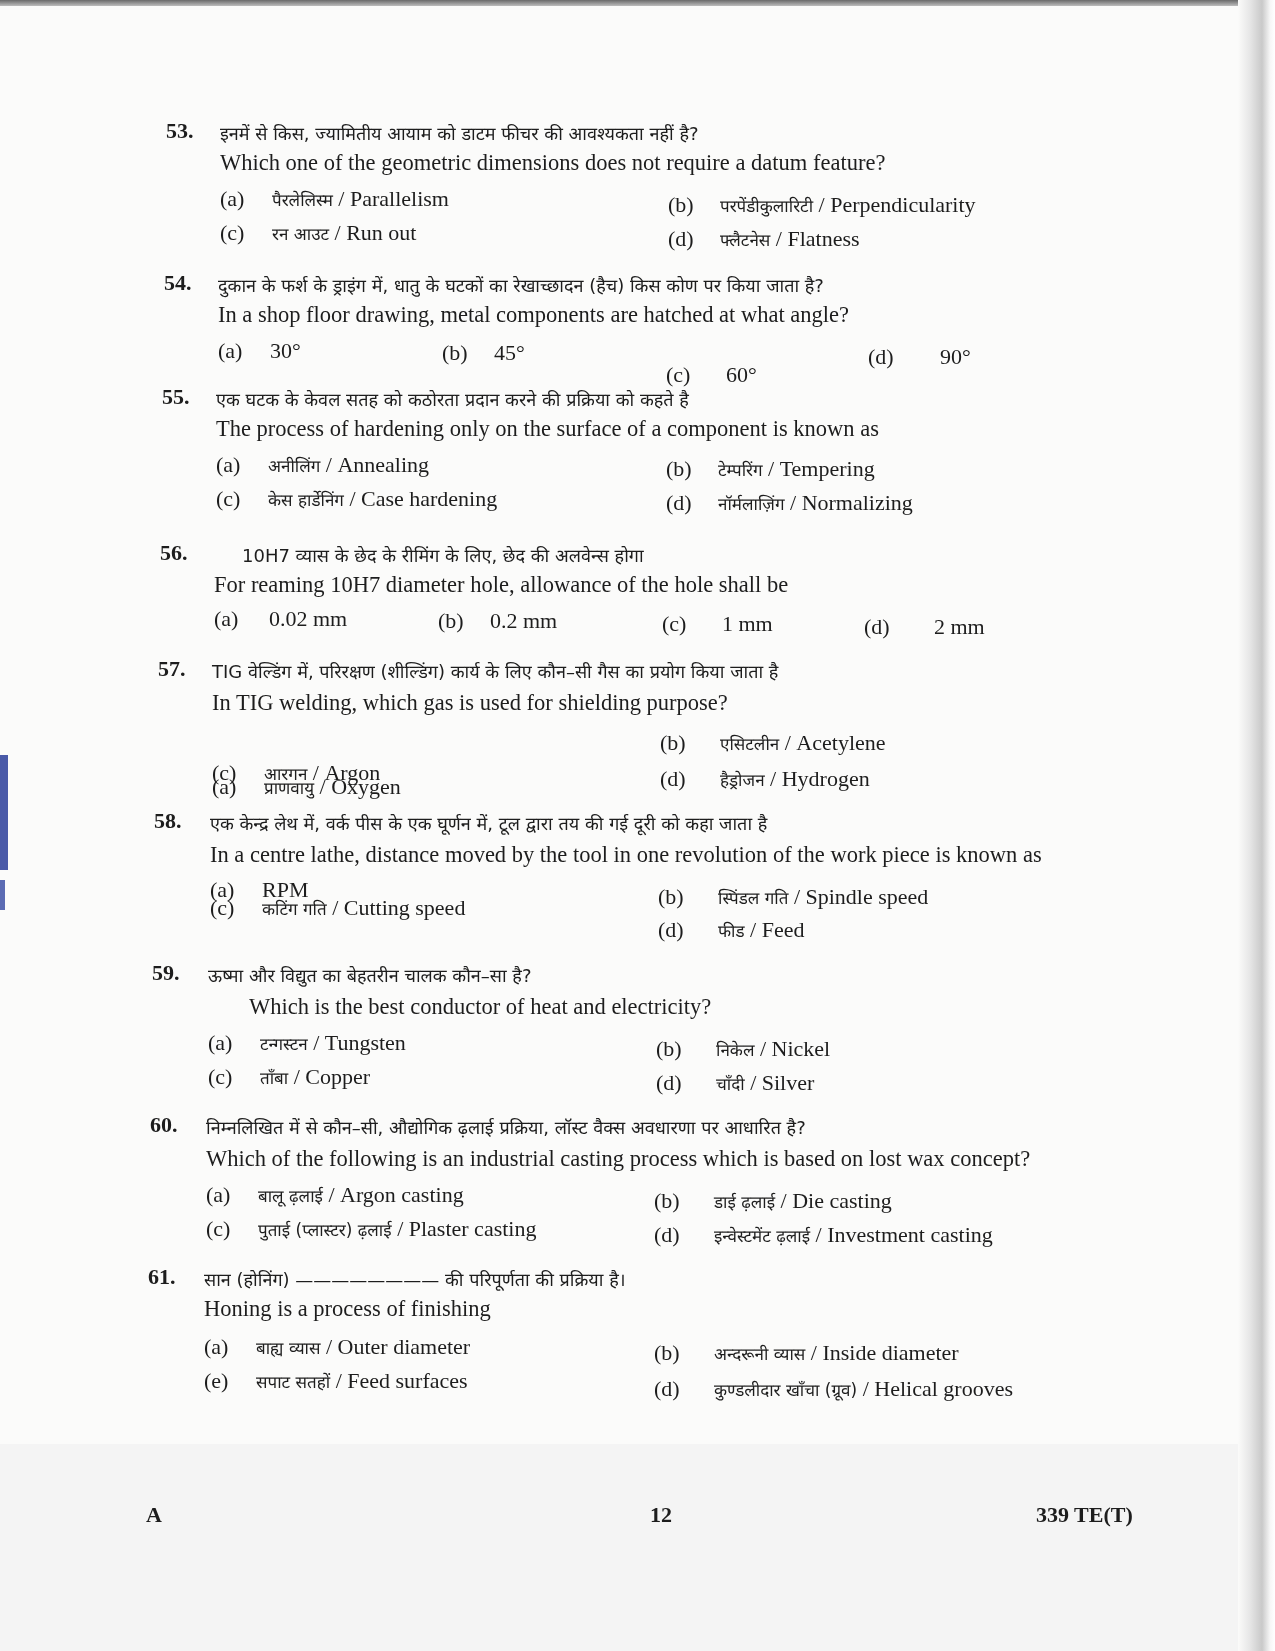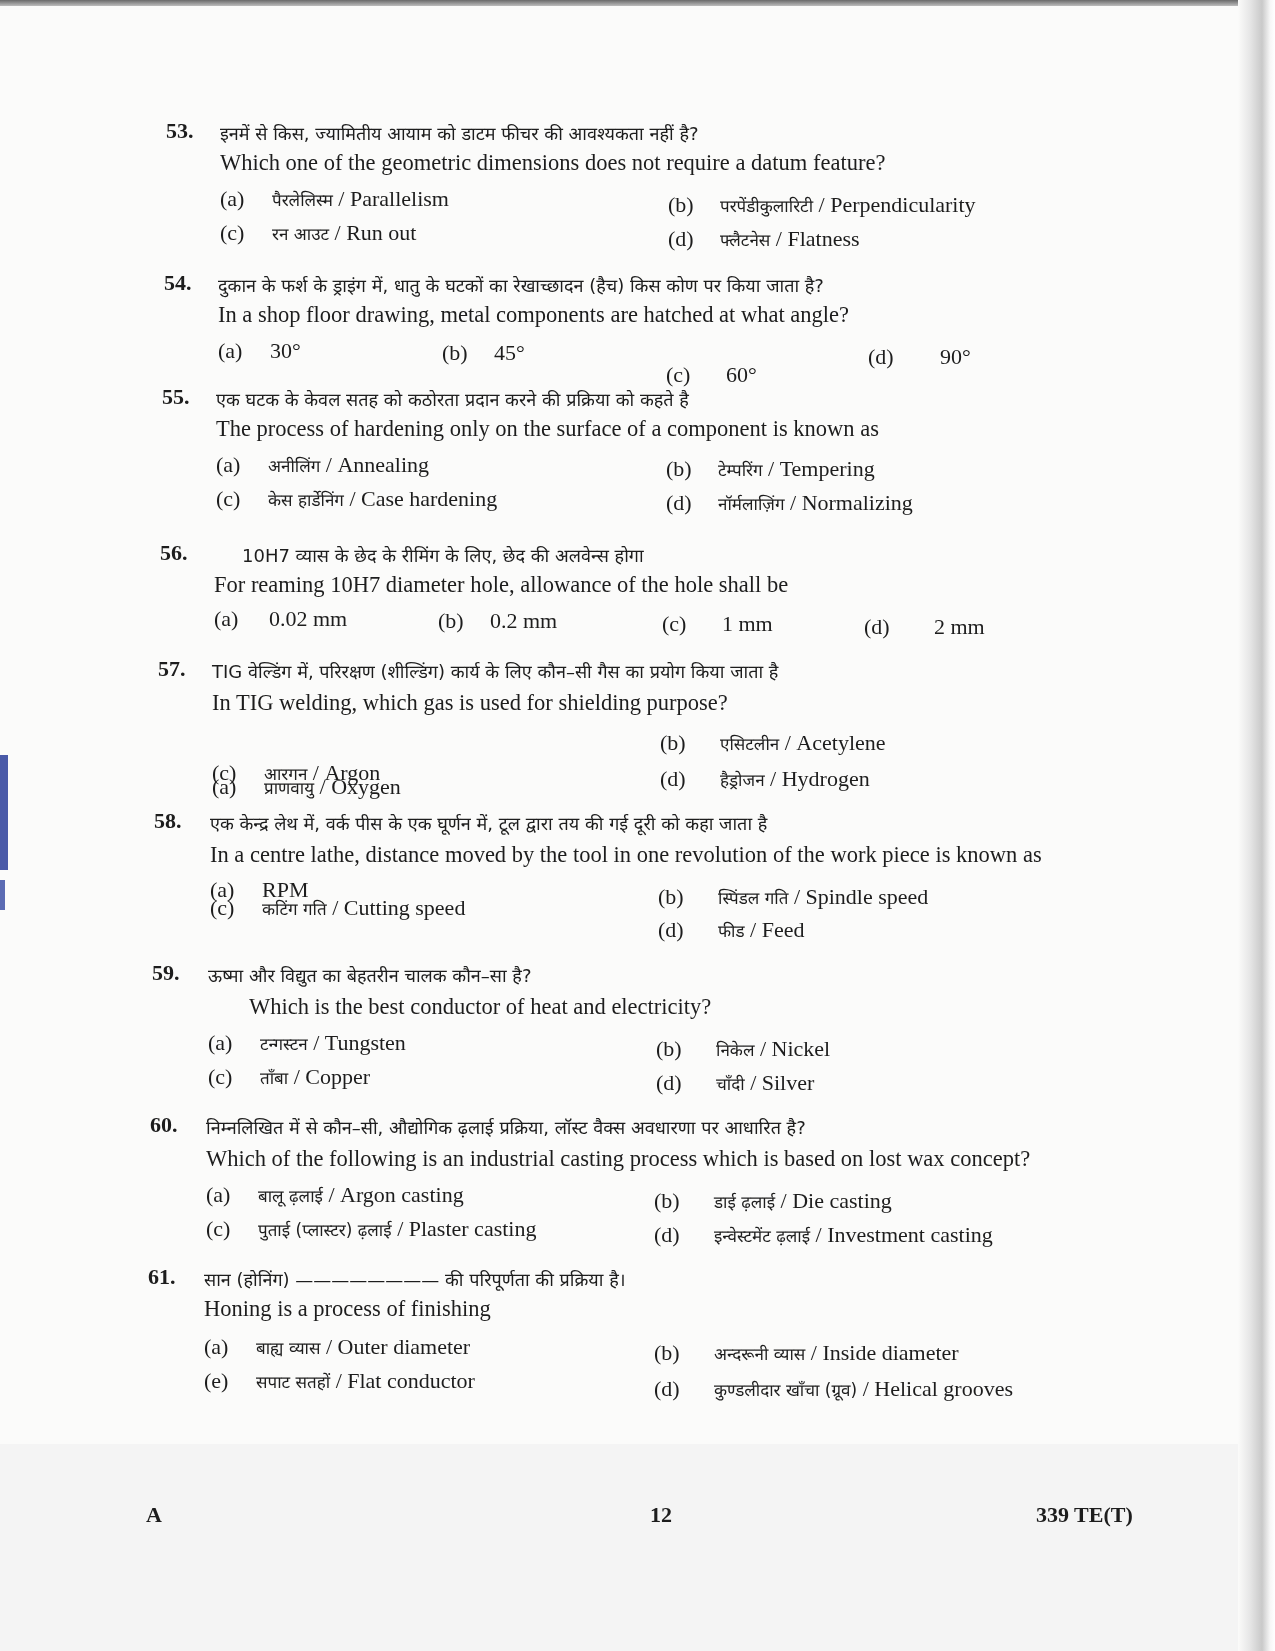--- a/index.html
+++ b/index.html
@@ -185,20 +185,20 @@
     <div class="opt" style="left:206px;top:1216px;"><span class="lbl">(c)</span><span class="hit">पुताई (प्लास्टर) ढ़लाई</span> <span>/ Plaster casting</span></div>
     <div class="opt" style="left:654px;top:1222px;"><span class="lbl" style="width:60px">(d)</span><span class="hit">इन्वेस्टमेंट ढ़लाई</span> <span>/ Investment casting</span></div>
   </div>
 
   <div class="q">
     <span class="qnum" style="left:148px;top:1264px;">61.</span>
     <span class="hi" style="left:204px;top:1267px;">सान (होनिंग) ———————— की परिपूर्णता की प्रक्रिया है।</span>
     <span class="en" style="left:204px;top:1296px;">Honing is a process of finishing</span>
     <div class="opt" style="left:204px;top:1334px;"><span class="lbl">(a)</span><span class="hit">बाह्य व्यास</span> <span>/ Outer diameter</span></div>
     <div class="opt" style="left:654px;top:1340px;"><span class="lbl" style="width:60px">(b)</span><span class="hit">अन्दरूनी व्यास</span> <span>/ Inside diameter</span></div>
-    <div class="opt" style="left:204px;top:1368px;"><span class="lbl">(e)</span><span class="hit">सपाट सतहों</span> <span>/ Flat conductor</span></div>
+    <div class="opt" style="left:204px;top:1368px;"><span class="lbl">(e)</span><span class="hit">सपाट सतहों</span> <span>/ Feed surfaces</span></div>
     <div class="opt" style="left:654px;top:1376px;"><span class="lbl" style="width:60px">(d)</span><span class="hit">कुण्डलीदार खाँचा (ग्रूव)</span> <span>/ Helical grooves</span></div>
   </div>
 
   <span class="footer" style="left:146px;">A</span>
   <span class="footer" style="left:650px;">12</span>
   <span class="footer" style="left:1036px;">339 TE(T)</span>
 </div>
 
 </body></html>

